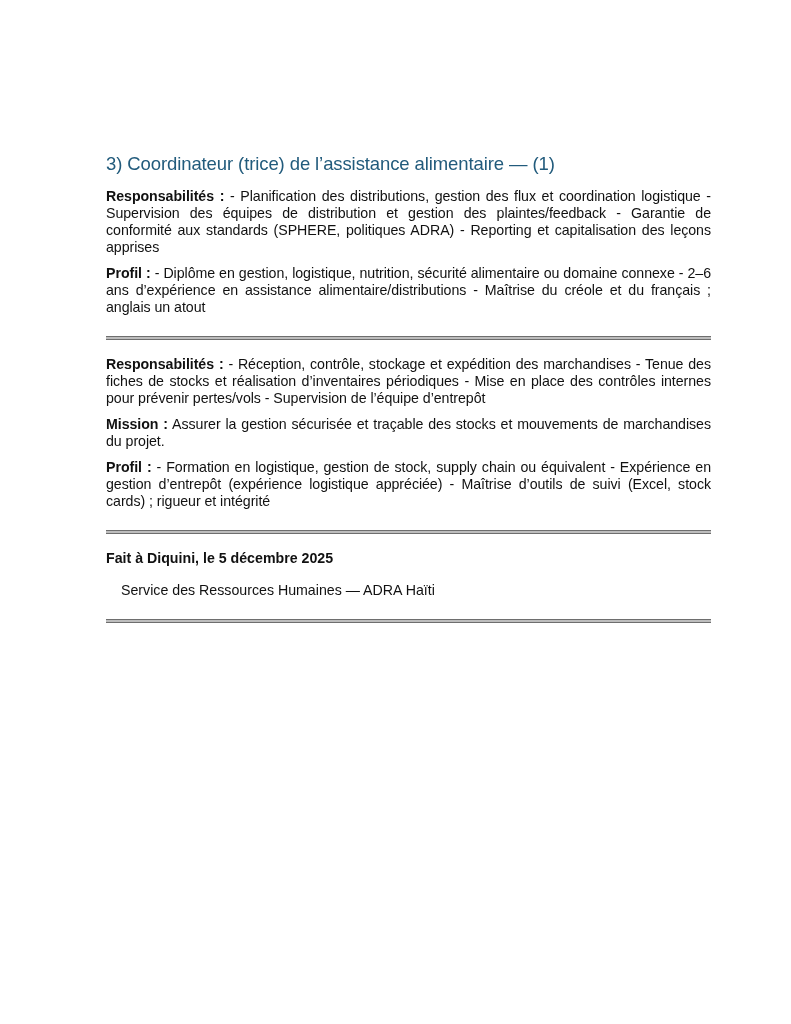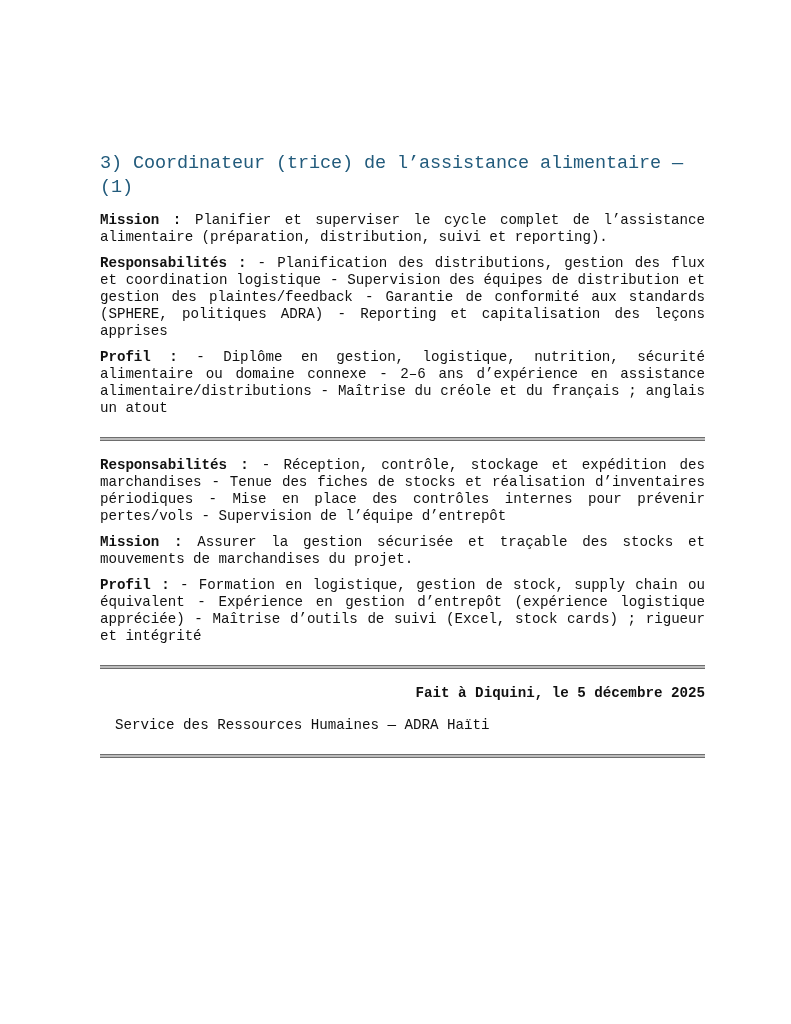--- a/index.html
+++ b/index.html
@@ -10,24 +10,23 @@
     body {
       width: 791px;
       height: 1024px;
       position: relative;
       overflow: hidden;
       font-family: "Liberation Sans", sans-serif;
       color: #111111;
     }
     .page {
       position: absolute;
-      left: 100px;
+      left: 106px;
       top: 152px;
       width: 605px;
-      font-family: Liberation Mono, monospace;
     }
     .section-title {
       font-size: 18.5px;
       color: #225b7c;
       font-weight: normal;
       margin: 0 0 12px 0;
       line-height: 24px;
       letter-spacing: -0.1px;
     }
     .para {
@@ -46,36 +45,34 @@
       border-bottom: 1px solid #6e6e6e;
       background: #bdbdbd;
       box-sizing: border-box;
       margin: 20px 0 16px 0;
     }
     .sig-bold {
       font-weight: bold;
       font-size: 14.2px;
       line-height: 17px;
       margin: 0 0 10px 0;
-      text-align: right;
     }
     .sig-normal {
       font-size: 14.2px;
       line-height: 17px;
       margin: 15px;
     }
   </style>
 </head>
 <body>
 
 <div class="page">
 
   <section>
     <h2 class="section-title">3) Coordinateur (trice) de l’assistance alimentaire — (1)</h2>
-    <p class="para"><span class="label">Mission :</span><span> Planifier et superviser le cycle complet de l’assistance alimentaire (préparation, distribution, suivi et reporting).</span></p>
     <p class="para"><span class="label">Responsabilités :</span><span> - Planification des distributions, gestion des flux et coordination logistique - Supervision des équipes de distribution et gestion des plaintes/feedback - Garantie de conformité aux standards (SPHERE, politiques ADRA) - Reporting et capitalisation des leçons apprises</span></p>
     <p class="para"><span class="label">Profil :</span><span> - Diplôme en gestion, logistique, nutrition, sécurité alimentaire ou domaine connexe - 2–6 ans d’expérience en assistance alimentaire/distributions - Maîtrise du créole et du français ; anglais un atout</span></p>
   </section>
 
   <div class="rule"></div>
 
   <section>
     <p class="para"><span class="label">Responsabilités :</span><span> - Réception, contrôle, stockage et expédition des marchandises - Tenue des fiches de stocks et réalisation d’inventaires périodiques - Mise en place des contrôles internes pour prévenir pertes/vols - Supervision de l’équipe d’entrepôt</span></p>
     <p class="para"><span class="label">Mission :</span><span> Assurer la gestion sécurisée et traçable des stocks et mouvements de marchandises du projet.</span></p>
     <p class="para"><span class="label">Profil :</span><span> - Formation en logistique, gestion de stock, supply chain ou équivalent - Expérience en gestion d’entrepôt (expérience logistique appréciée) - Maîtrise d’outils de suivi (Excel, stock cards) ; rigueur et intégrité</span></p>

